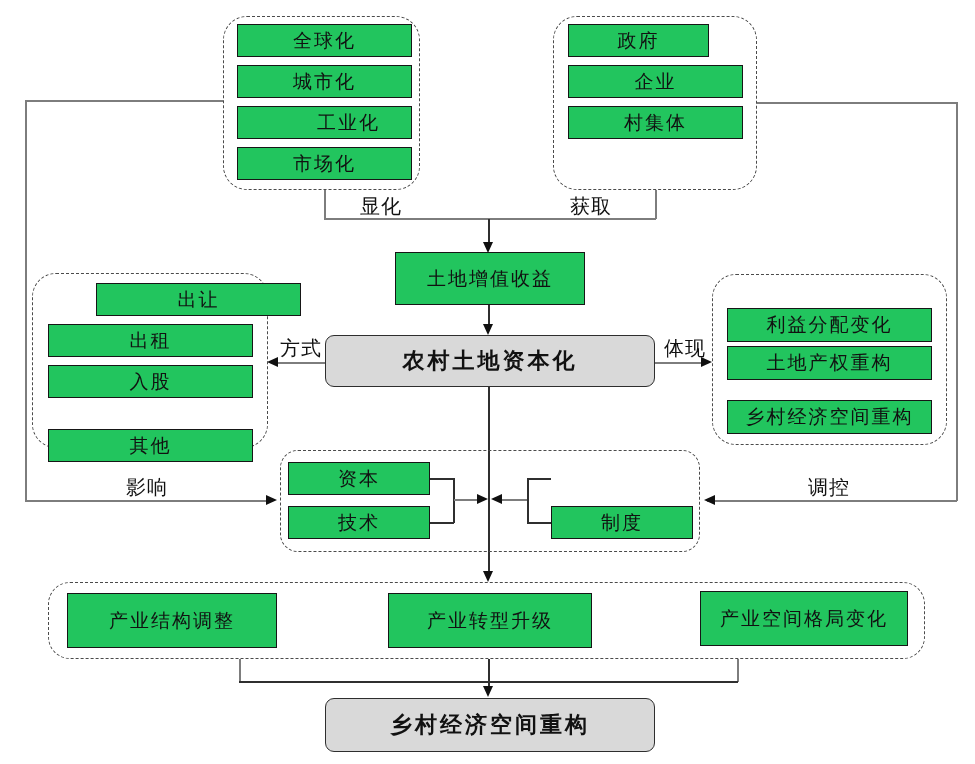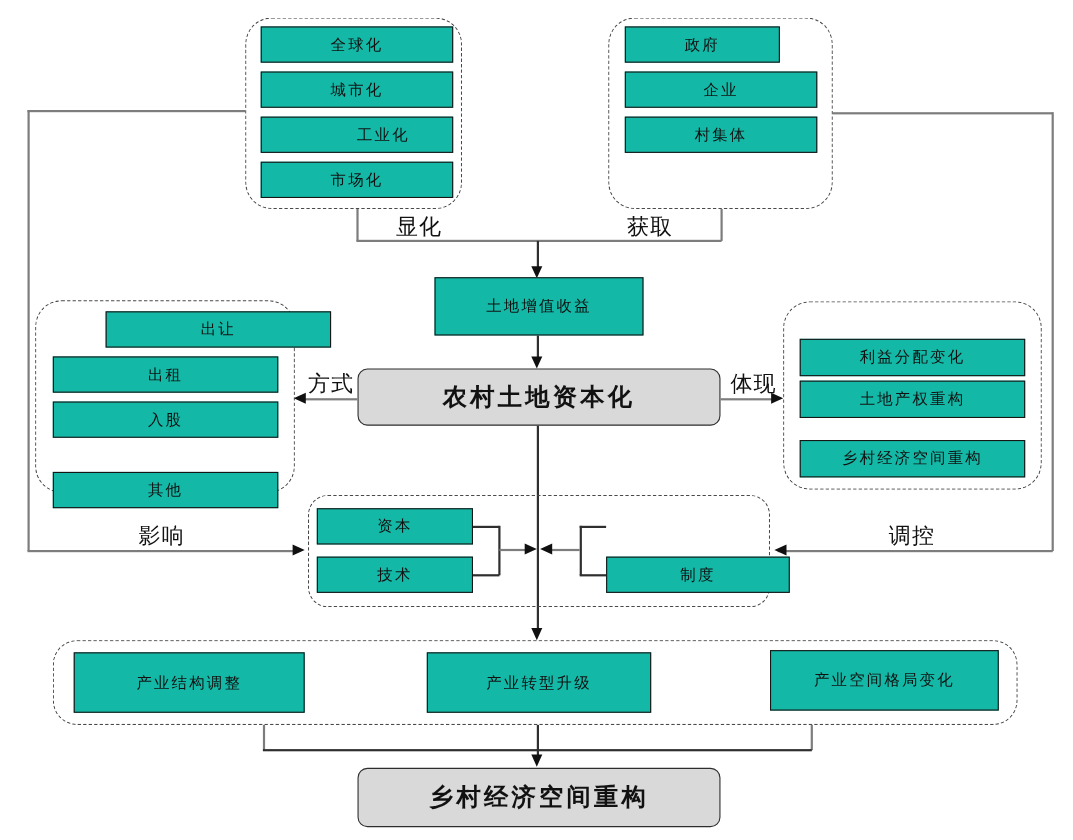--- a/index.html
+++ b/index.html
@@ -1,19 +1,19 @@
 <!DOCTYPE html>
 <html><head>
 <meta charset="utf-8">
 <style>
   html,body{margin:0;padding:0;background:#fff;}
   .stage{position:relative;width:975px;height:764px;background:#ffffff;overflow:hidden;
          font-family:"Liberation Serif","DejaVu Serif",serif;color:#111;}
-  .box{position:absolute;background:#14b8a6;border:1px solid #161616;box-sizing:border-box;
-       display:flex;align-items:center;justify-content:center;font-size:14px;letter-spacing:2px;white-space:nowrap;}
+  .box{position:absolute;background:#22c55e;border:1px solid #161616;box-sizing:border-box;
+       display:flex;align-items:center;justify-content:center;font-size:19px;letter-spacing:2px;white-space:nowrap;}
   .dashed{position:absolute;border:1.2px dashed #4a4a4a;border-radius:20px;box-sizing:border-box;background:transparent;}
   .gnode{position:absolute;background:#d9d9d9;border:1.6px solid #2e2e2e;border-radius:9px;box-sizing:border-box;
          display:flex;align-items:center;justify-content:center;font-weight:bold;font-size:22px;letter-spacing:3px;white-space:nowrap;}
   .h{position:absolute;height:1.5px;background:#7d7d7d;}
   .v{position:absolute;width:1.5px;background:#7d7d7d;}
   .dark{background:#2f2f2f;}
   .lbl{position:absolute;font-size:20px;letter-spacing:1px;text-align:center;white-space:nowrap;}
   .tri{position:absolute;width:0;height:0;}
   .tri.r{border-top:5.5px solid transparent;border-bottom:5.5px solid transparent;border-left:11px solid #101010;}
   .tri.l{border-top:5.5px solid transparent;border-bottom:5.5px solid transparent;border-right:11px solid #101010;}
@@ -80,21 +80,21 @@
   <div class="box" style="left:727px;top:290px;width:205px;height:34px;margin-top:18px;">利益分配变化</div>
   <div class="box" style="left:727px;top:346px;width:205px;height:34px;">土地产权重构</div>
   <div class="box" style="left:727px;top:400px;width:205px;height:34px;">乡村经济空间重构</div>
 
   <div class="v dark" style="left:488px;top:387px;height:185px;"></div>
   <div class="tri d" style="left:483px;top:571px;"></div>
 
   <div class="dashed" style="left:280px;top:450px;width:420px;height:102px;border-radius:18px;"></div>
   <div class="box" style="left:288px;top:462px;width:142px;height:33px;">资本</div>
   <div class="box" style="left:288px;top:506px;width:142px;height:33px;">技术</div>
-  <div class="box" style="left:551px;top:506px;width:167px;height:33px;">制度</div>
+  <div class="box" style="left:551px;top:506px;width:142px;height:33px;">制度</div>
 
   <div class="h dark" style="left:430px;top:478px;width:24px;"></div>
   <div class="v dark" style="left:453px;top:478px;height:45px;"></div>
   <div class="h dark" style="left:430px;top:522px;width:24px;"></div>
   <div class="h" style="left:454px;top:499px;width:25px;"></div>
   <div class="tri r" style="left:477px;top:494px;"></div>
 
   <div class="h dark" style="left:527px;top:478px;width:24px;"></div>
   <div class="v dark" style="left:527px;top:478px;height:45px;"></div>
   <div class="h dark" style="left:527px;top:522px;width:24px;"></div>

